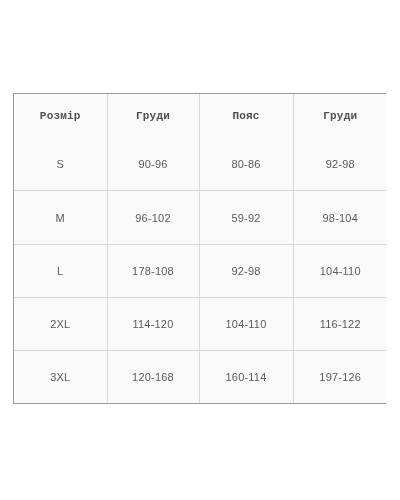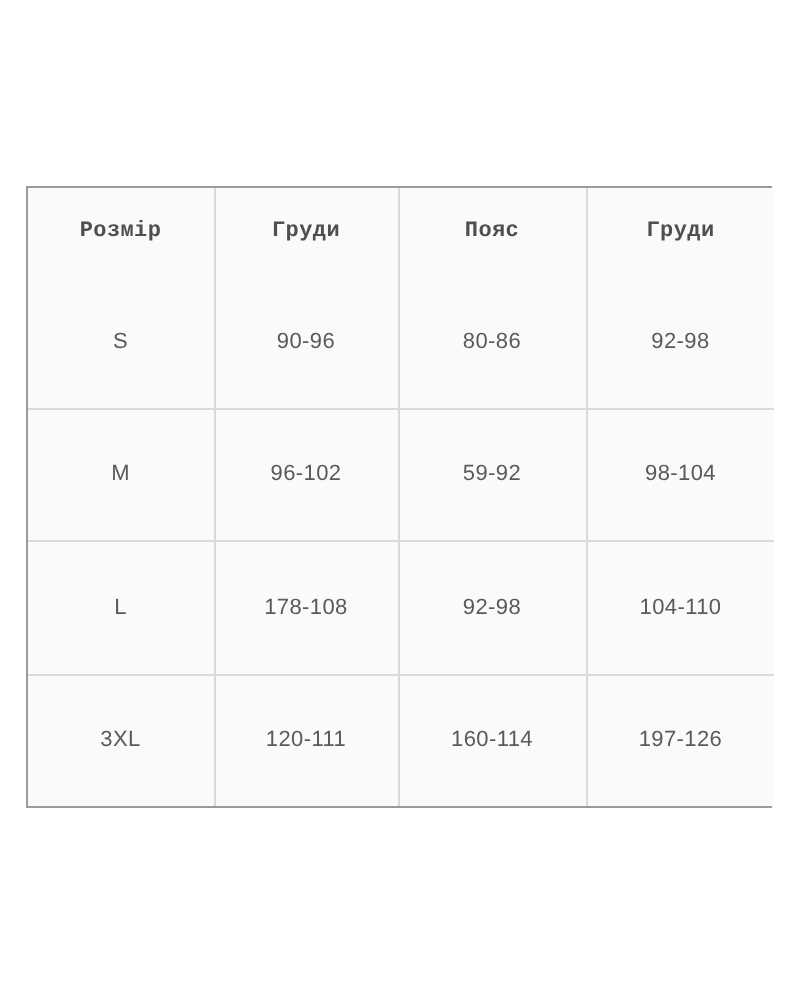--- a/index.html
+++ b/index.html
@@ -116,22 +116,28 @@
           <td>59-92</td>
           <td>98-104</td>
         </tr>
         <tr>
           <td>L</td>
           <td>178-108</td>
           <td>92-98</td>
           <td>104-110</td>
         </tr>
         <tr>
+          <td>2XL</td>
+          <td>114-120</td>
+          <td>104-110</td>
+          <td>116-122</td>
+        </tr>
+        <tr>
           <td>3XL</td>
-          <td>120-111</td>
+          <td>120-168</td>
           <td>160-114</td>
           <td>197-126</td>
         </tr>
       </tbody>
     </table>
   </div>
 
 </div>
 
 </body></html>

